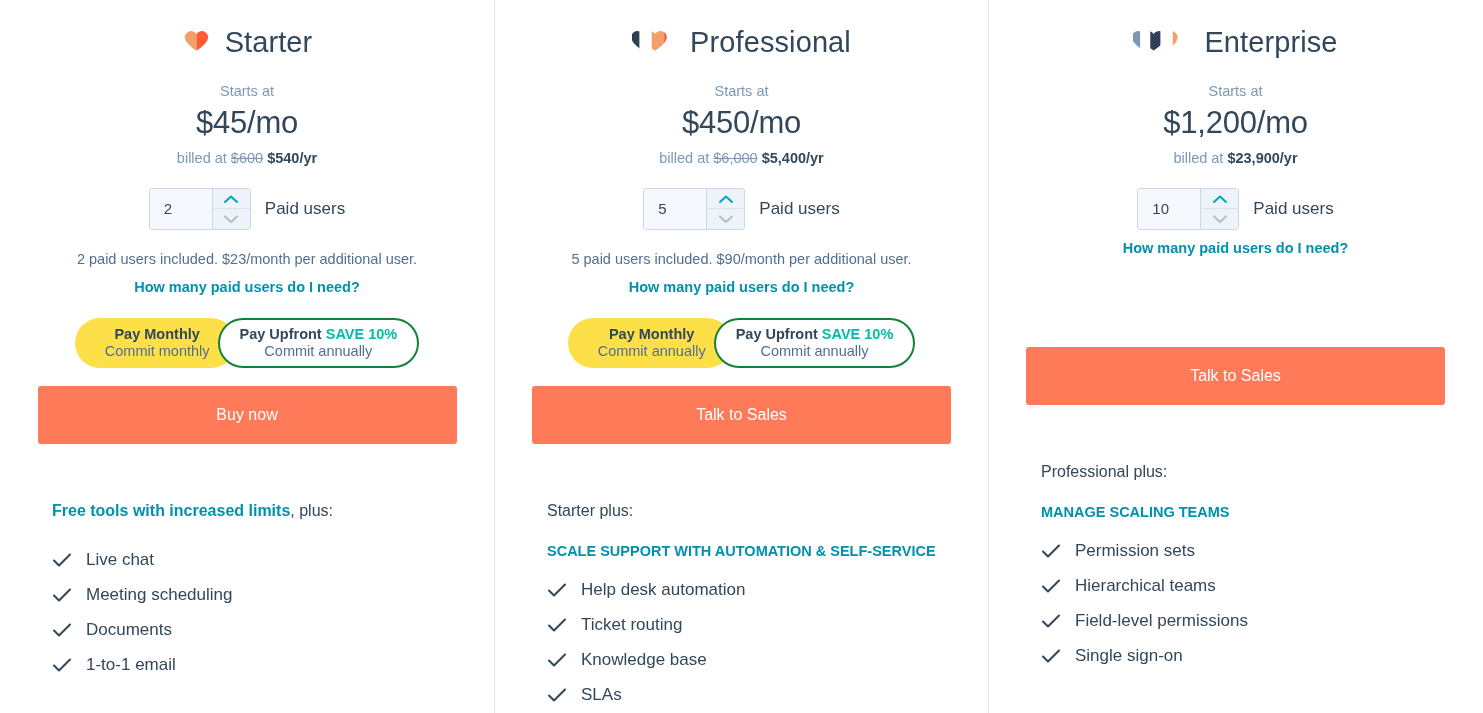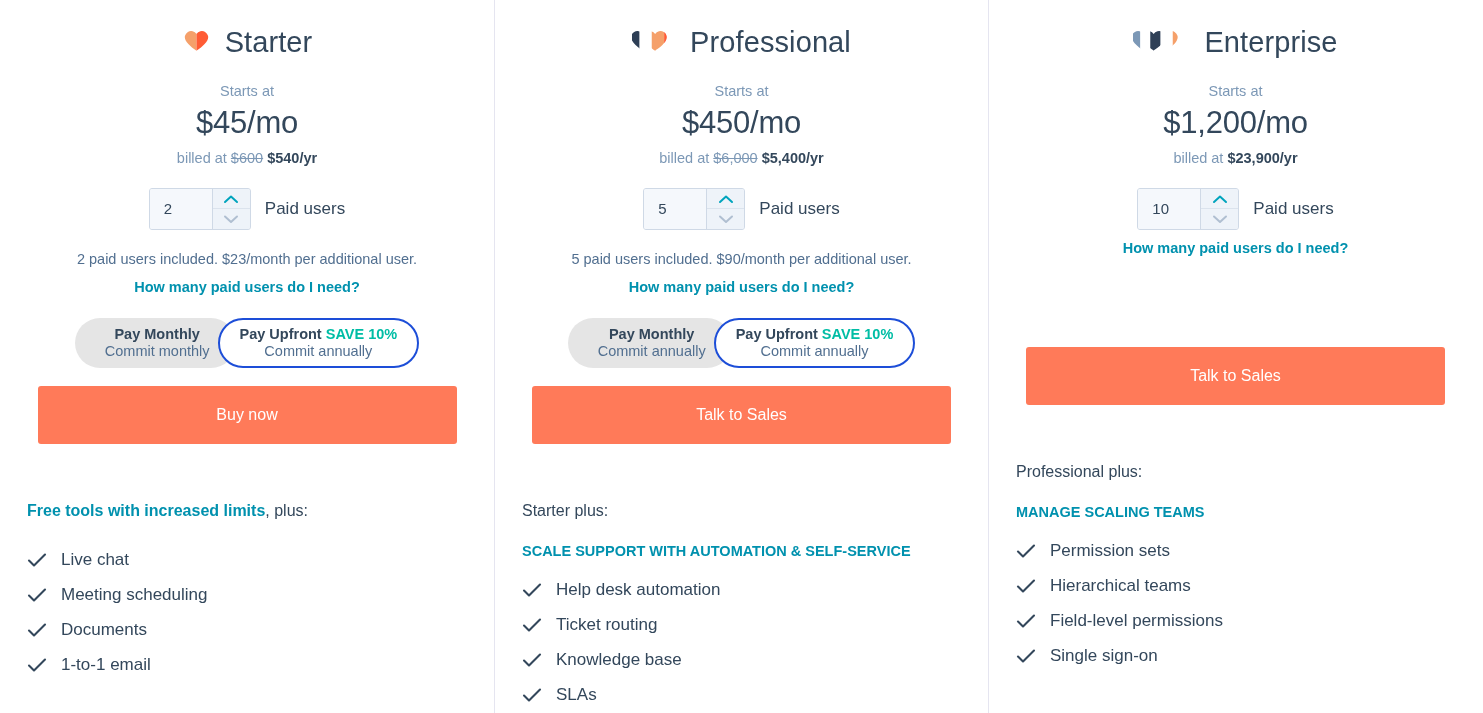--- a/index.html
+++ b/index.html
@@ -15,21 +15,21 @@
   .pricing-grid {
     display: flex;
     width: 1483px;
     height: 713px;
     background: #ffffff;
   }
 
   .plan-column {
     width: 494px;
     height: 713px;
-    padding: 0 26px;
+    padding: 0 51px;
     position: relative;
     display: flex;
     flex-direction: column;
     align-items: center;
   }
   .plan-column + .plan-column { border-left: 1px solid #e5e5f0; }
 
   
   .plan-header {
     display: flex;
@@ -145,28 +145,28 @@
   .toggle-opt {
     height: 50px;
     display: flex;
     flex-direction: column;
     align-items: center;
     justify-content: center;
     cursor: pointer;
     line-height: 1.18;
   }
   .toggle-opt.monthly {
-    background: #e5e5e5;
+    background: #fde047;
     border-radius: 25px;
     padding: 0 26px 0 30px;
     margin-right: -18px;
   }
   .toggle-opt.upfront {
     background: #ffffff;
-    border: 2px solid #1d4ed8;
+    border: 2px solid #15803d;
     border-radius: 25px;
     padding: 0 20px;
     position: relative;
     z-index: 2;
   }
   .toggle-line1 { font-size: 14.5px; font-weight: 700; color: #33475b; }
   .toggle-line2 { font-size: 14.5px; color: #516f90; }
   .save-badge { color: #00bda5; font-weight: 700; }
 
   

